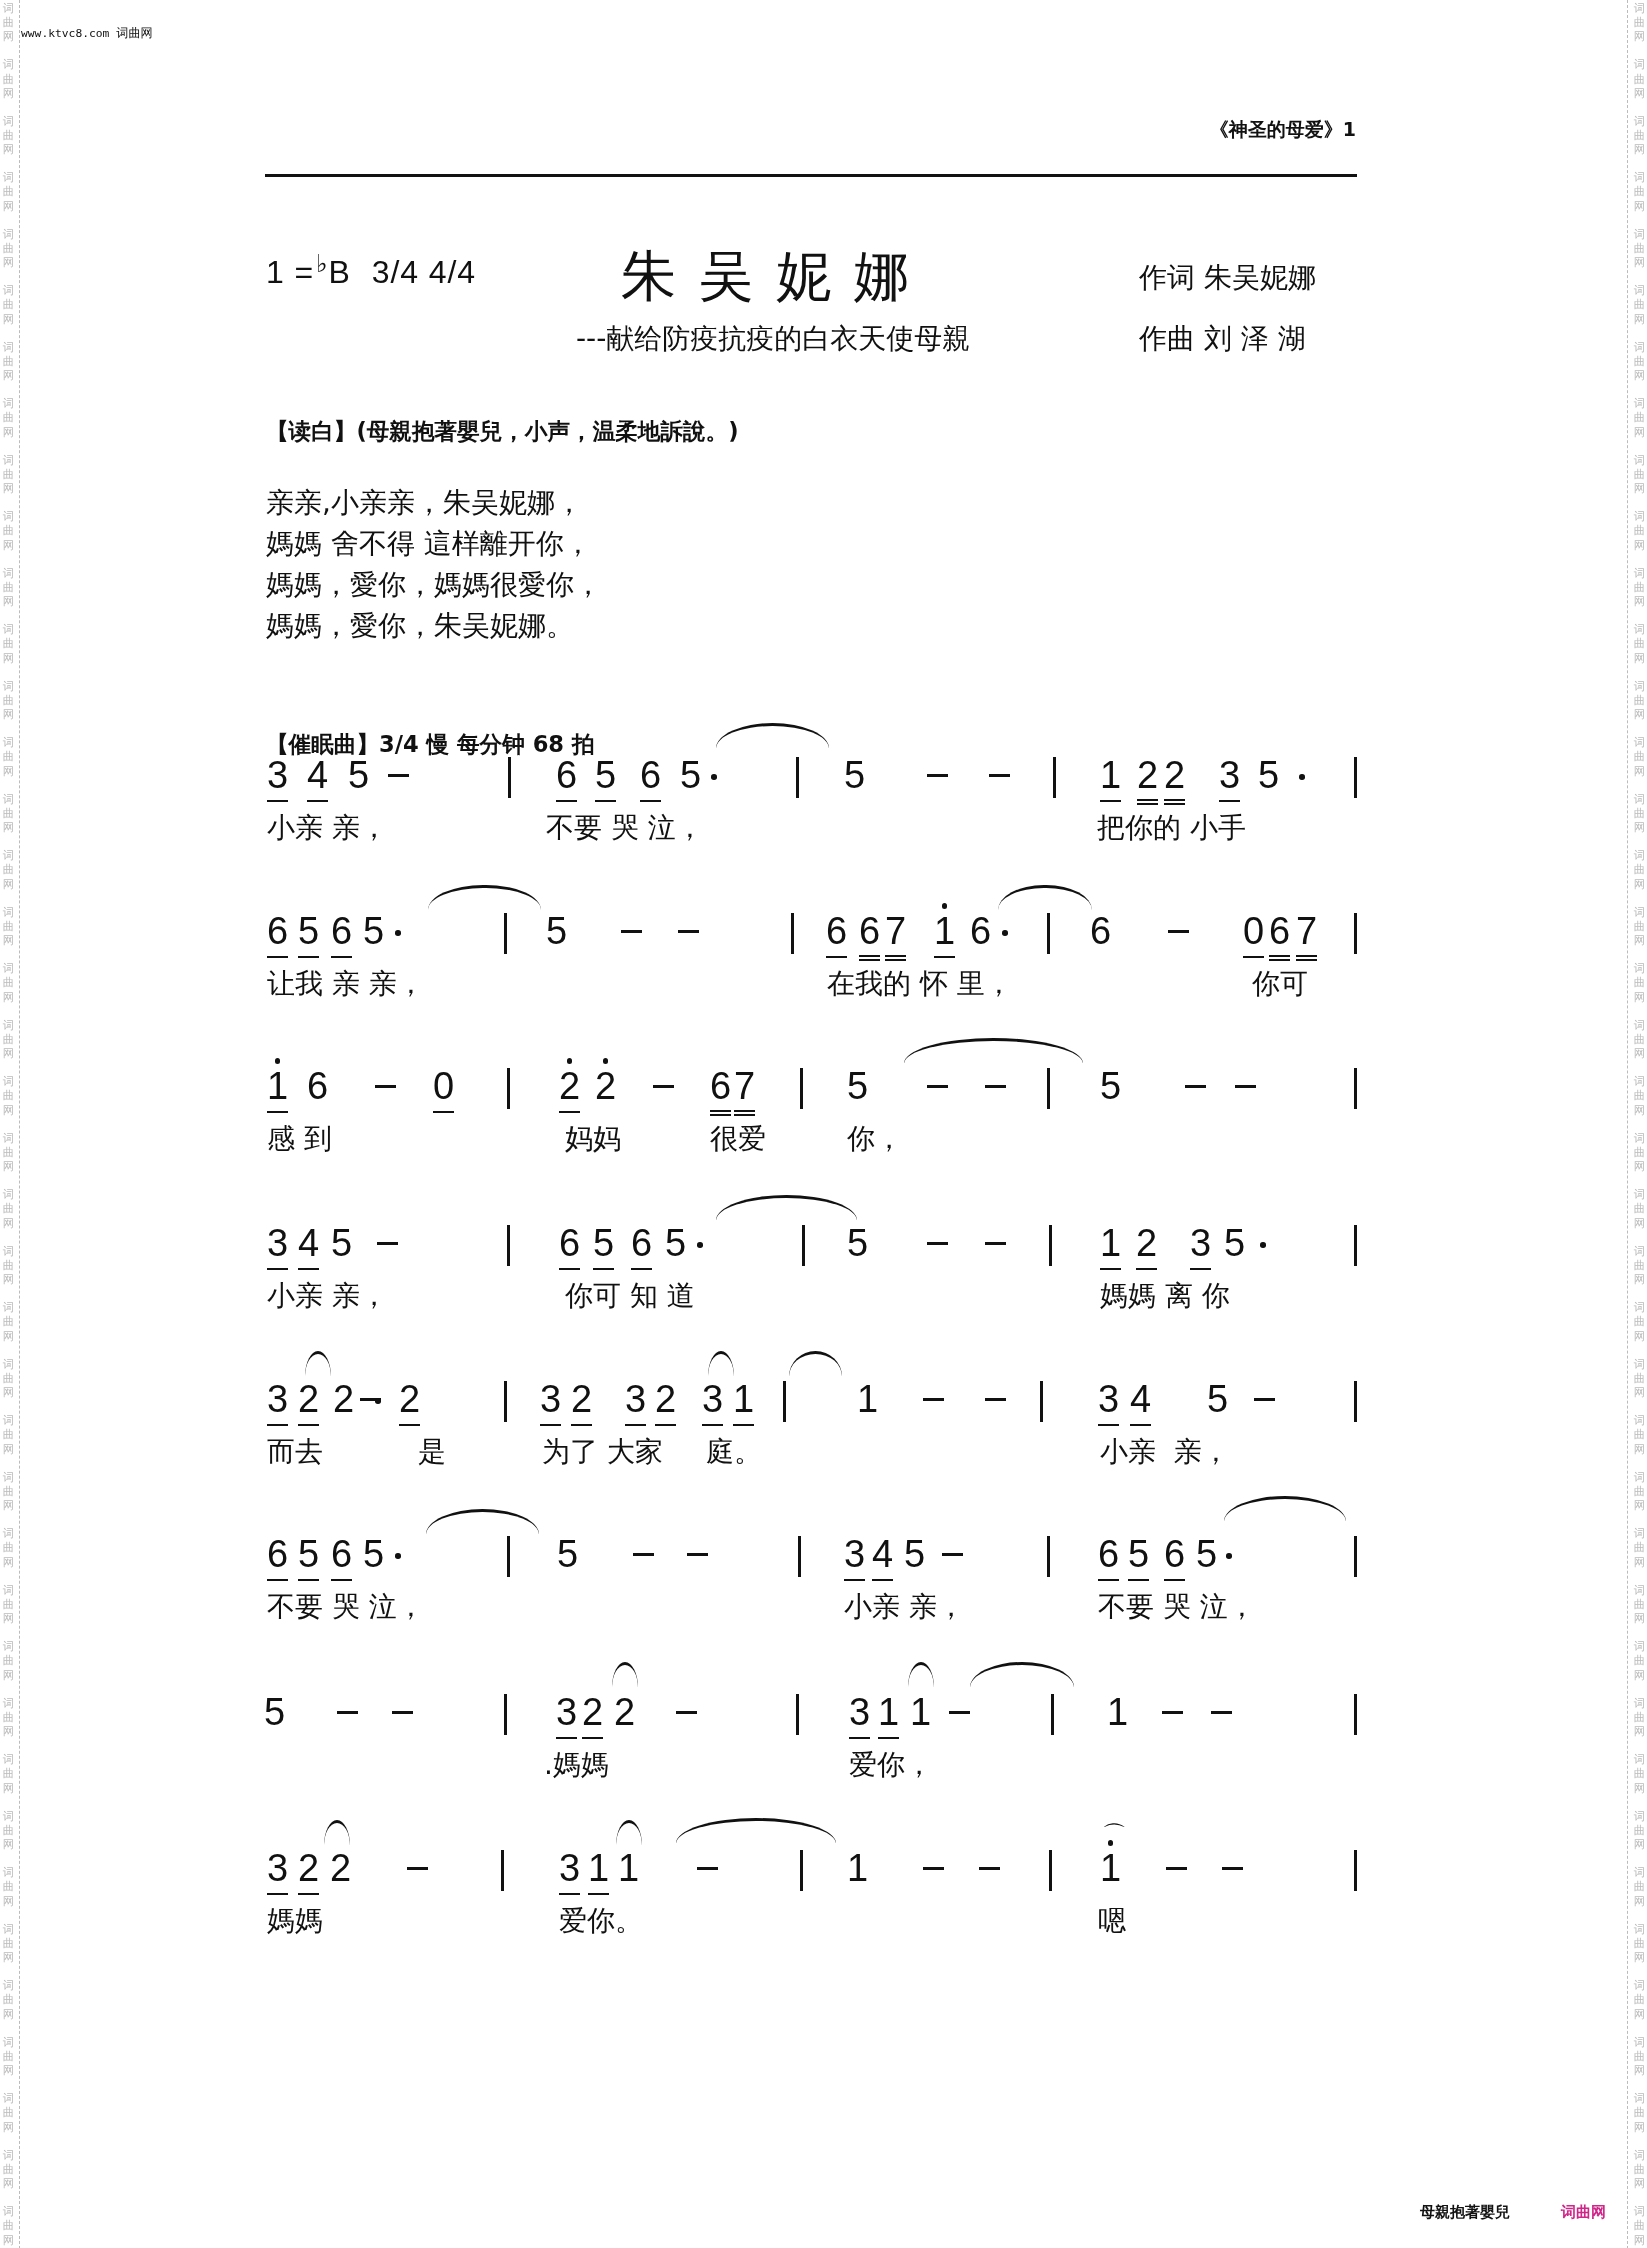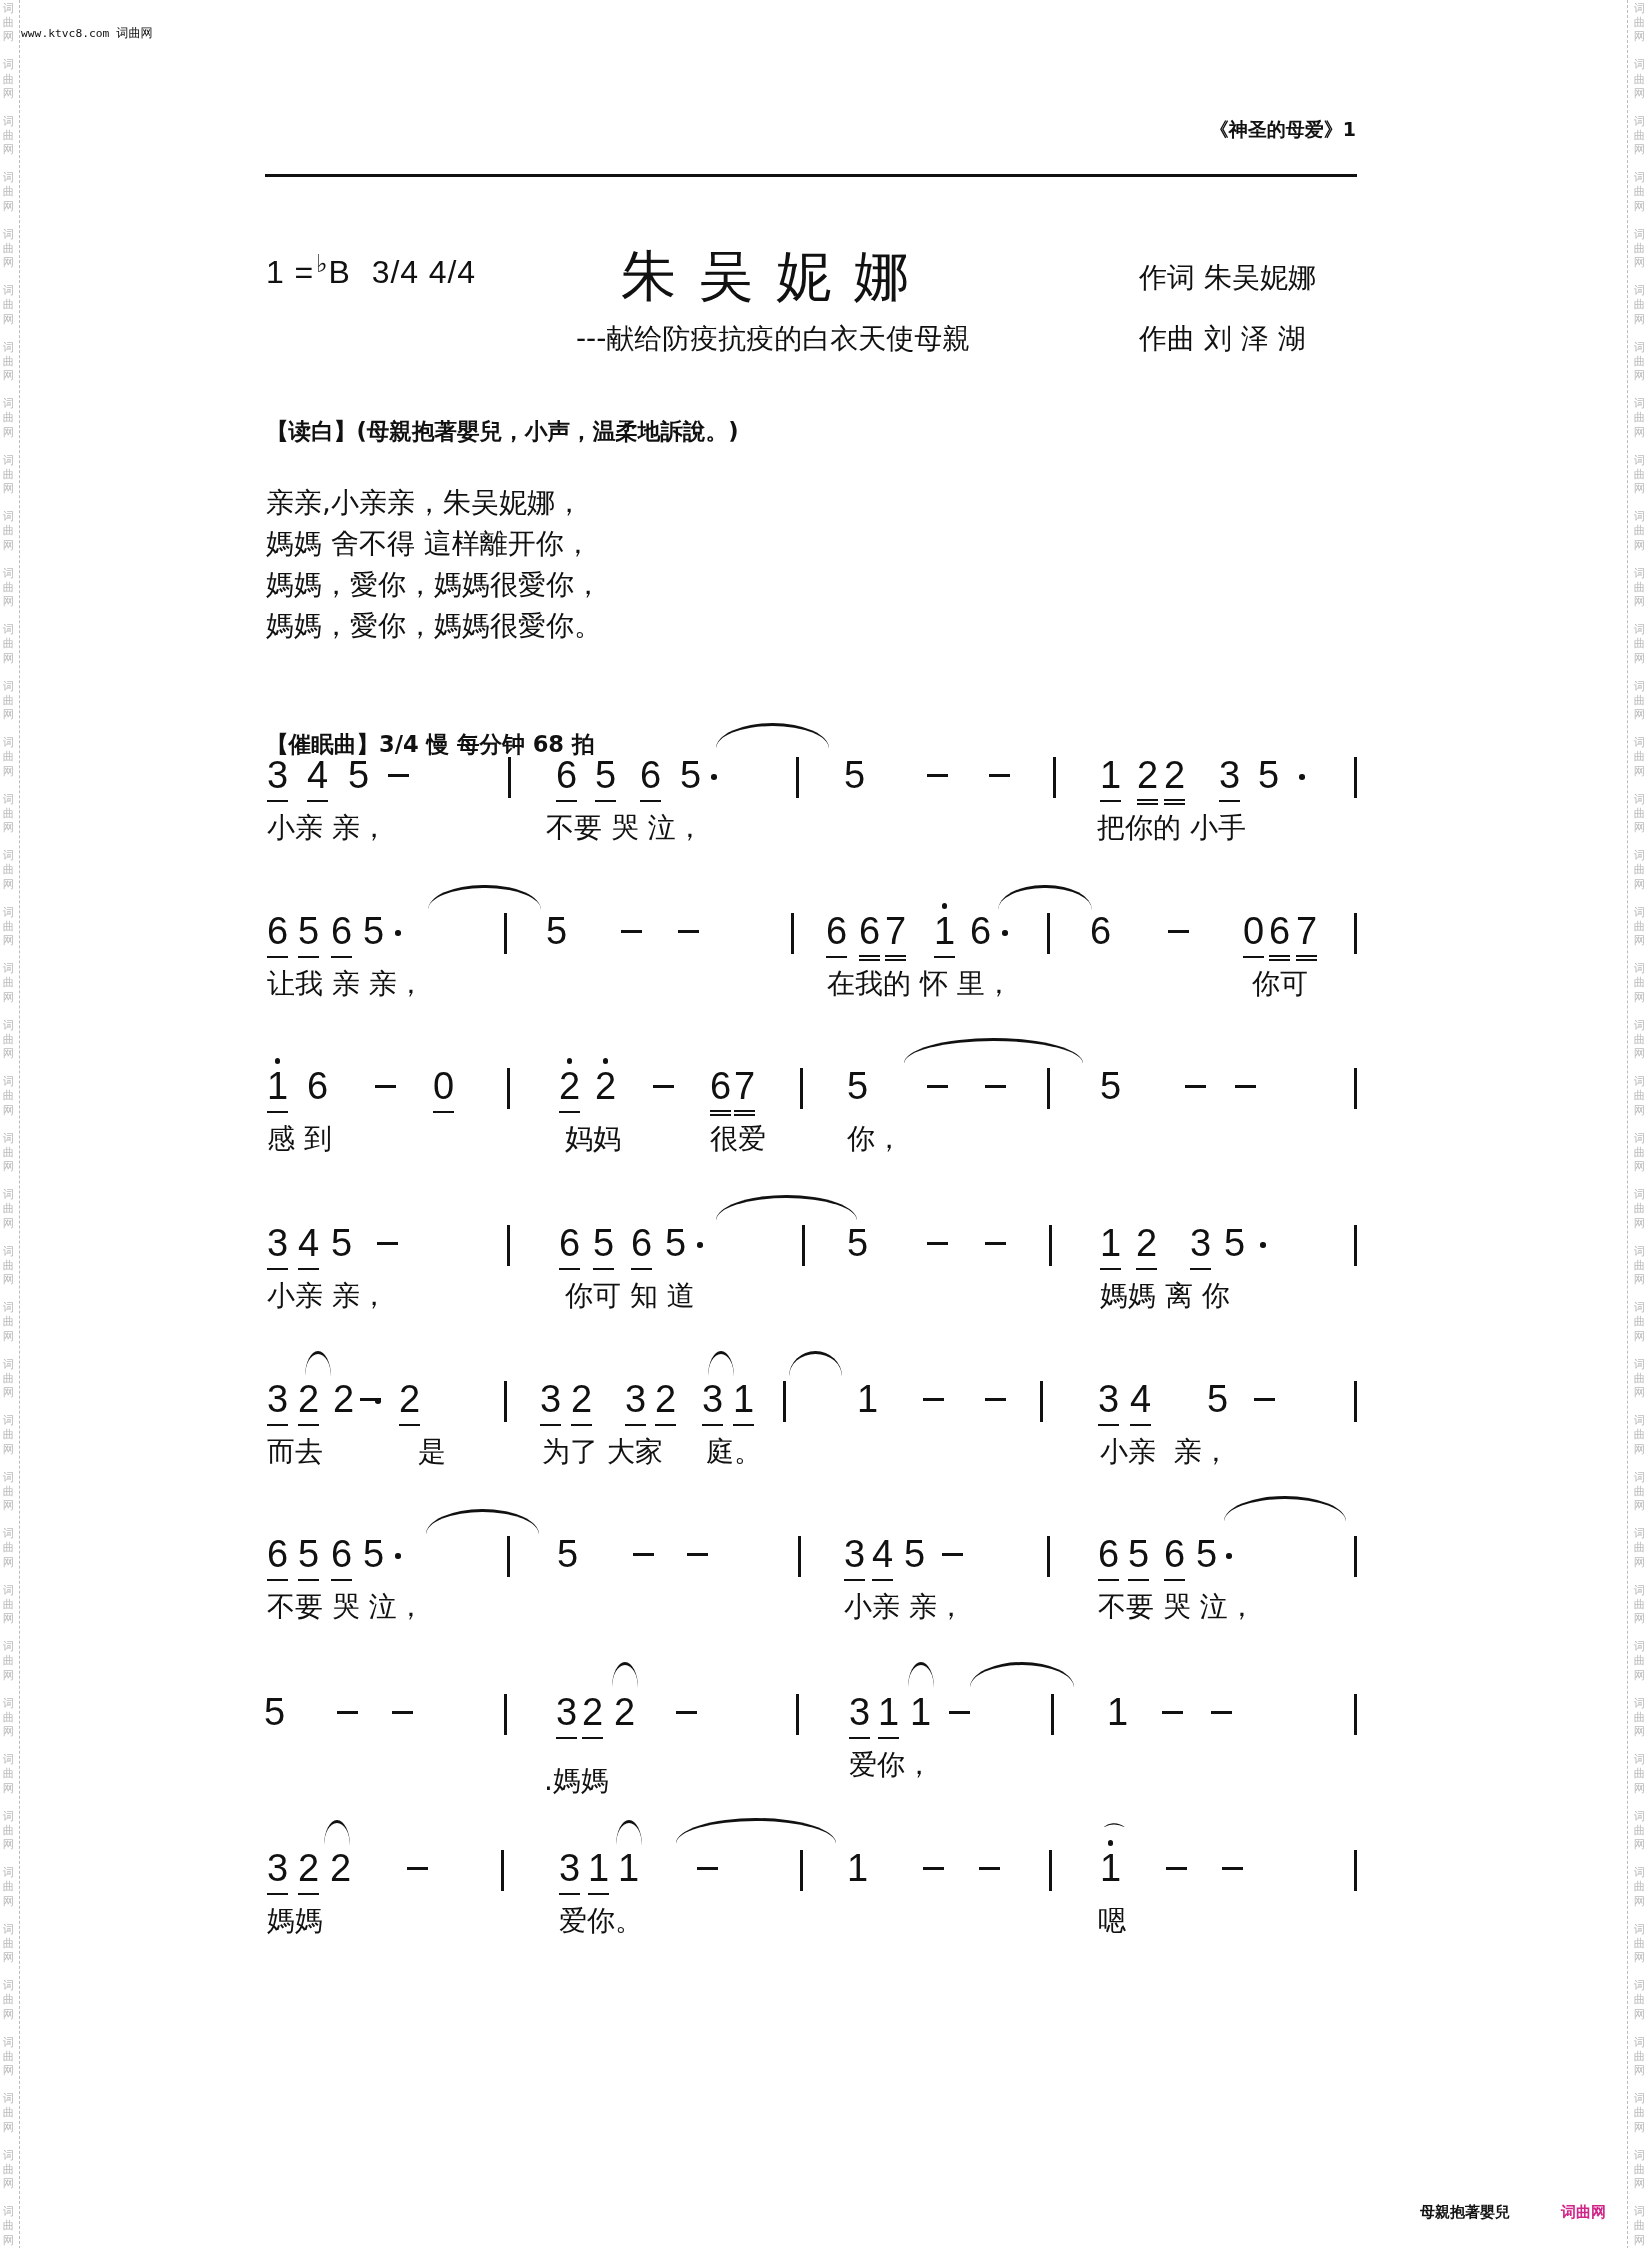--- a/index.html
+++ b/index.html
@@ -299,21 +299,21 @@
 <div class="title">朱吴妮娜</div>
 <div class="subtitle">---献给防疫抗疫的白衣天使母親</div>
 <div class="credit" style="top:259px;">作词 朱吴妮娜</div>
 <div class="credit" style="top:320px;">作曲 刘 泽 湖</div>
 
 <div class="sec-head" style="top:416px;">【读白】(母親抱著嬰兒，小声，温柔地訴說。)</div>
 <div class="verse">
   <div>亲亲,小亲亲，朱吴妮娜，</div>
   <div>媽媽 舍不得 這样離开你，</div>
   <div>媽媽，愛你，媽媽很愛你，</div>
-  <div>媽媽，愛你，媽媽很愛你。</div>
+  <div>媽媽，愛你，朱吴妮娜。</div>
 </div>
 <div class="sec-head" style="top:729px;">【催眠曲】3/4 慢 每分钟 68 拍</div>
 
 <div id="score">
     <div class="row" style="top: 753px;">
       <div class="tok" style="left: 267px;"><span class="num u1">3</span></div>
       <div class="tok" style="left: 307px;"><span class="num u1">4</span></div>
       <div class="tok" style="left: 348px;"><span class="num">5</span></div>
       <div class="tok" style="left: 556px;"><span class="num u1">6</span></div>
       <div class="tok" style="left: 595px;"><span class="num u1">5</span></div>
@@ -498,21 +498,21 @@
       <div class="dash" style="left: 949px;"></div>
       <div class="dash" style="left: 1162px;"></div>
       <div class="dash" style="left: 1211px;"></div>
       <div class="bar" style="left: 504px;"></div>
       <div class="bar" style="left: 796px;"></div>
       <div class="bar" style="left: 1051px;"></div>
       <div class="bar" style="left: 1354px;"></div>
       <div class="slur" style="left: 612px; width: 26px; top: -28px;"></div>
       <div class="slur" style="left: 908px; width: 26px; top: -28px;"></div>
       <div class="slur" style="left: 970px; width: 104px; top: -28px;"></div>
-      <div class="lyr" style="left: 544px; margin-top: 16px;">.媽媽</div>
+      <div class="lyr" style="left: 544px;">.媽媽</div>
       <div class="lyr" style="left: 849px;">爱你，</div>
     </div>
     <div class="row" style="top: 1846px;">
       <div class="tok" style="left: 267px;"><span class="num u1">3</span></div>
       <div class="tok" style="left: 298px;"><span class="num u1">2</span></div>
       <div class="tok" style="left: 330px;"><span class="num">2</span></div>
       <div class="tok" style="left: 559px;"><span class="num u1">3</span></div>
       <div class="tok" style="left: 588px;"><span class="num u1">1</span></div>
       <div class="tok" style="left: 618px;"><span class="num">1</span></div>
       <div class="tok" style="left: 847px;"><span class="num">1</span></div>

